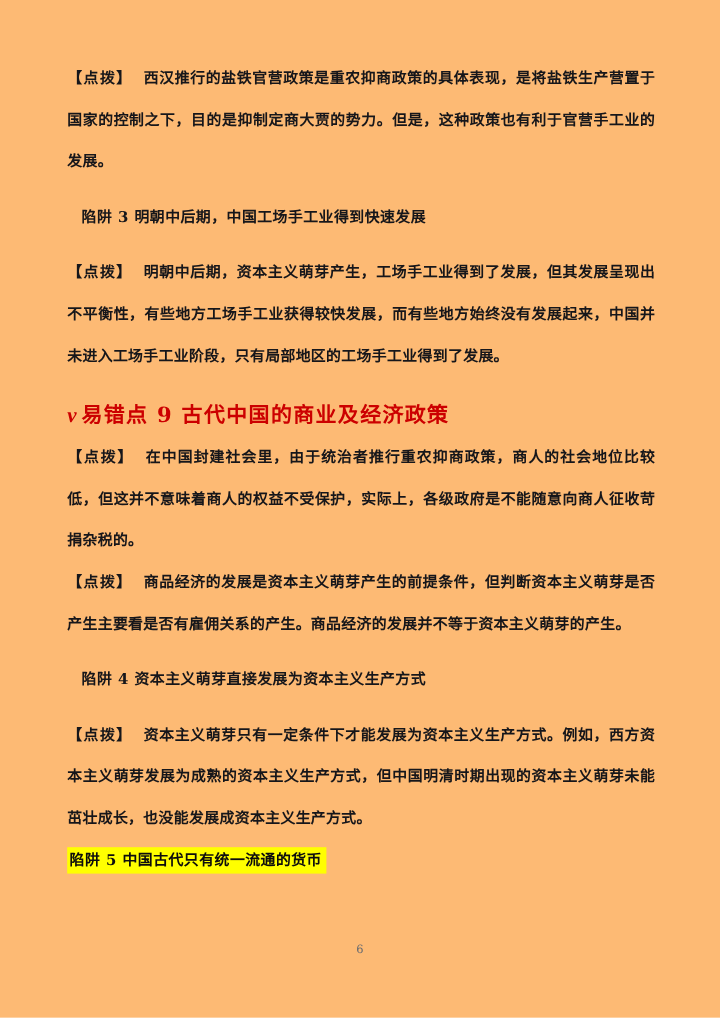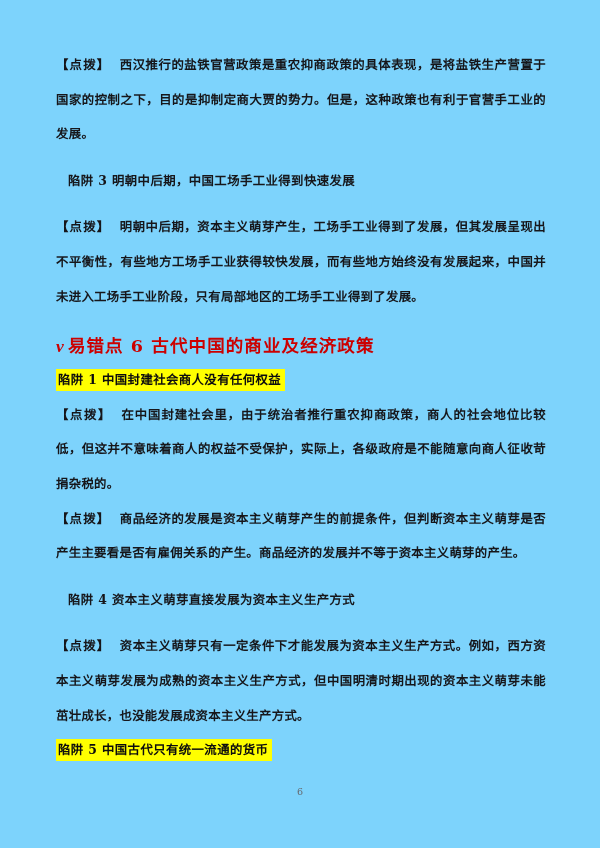--- a/index.html
+++ b/index.html
@@ -14,21 +14,21 @@
     font-family: "DejaVu Serif", "Liberation Serif", serif;
     color: #111111;
     overflow: hidden;
     position: relative;
   }
 
   .page {
     position: relative;
     width: 600px;
     height: 848px;
-    background: #7dd3fc;
+    background: #fdba74;
     box-sizing: border-box;
   }
 
   .content {
     position: absolute;
     left: 56px;
     top: 48px;
     width: 490px;
   }
 
@@ -117,22 +117,21 @@
 </style>
 </head>
 <body>
 
 <div class="page">
   <div class="content" id="content-root">
       <p class="para"><span class="lead">【点拨】</span><span class="gap"></span><span>西汉推行的盐铁官营政策是重农抑商政策的具体表现，是将盐铁生产营置于国家的控制之下，目的是抑制定商大贾的势力。但是，这种政策也有利于官营手工业的发展。</span></p>
       <p class="trap">陷阱 3 明朝中后期，中国工场手工业得到快速发展</p>
       <p class="para"><span class="lead">【点拨】</span><span class="gap"></span><span>明朝中后期，资本主义萌芽产生，工场手工业得到了发展，但其发展呈现出不平衡性，有些地方工场手工业获得较快发展，而有些地方始终没有发展起来，中国并未进入工场手工业阶段，只有局部地区的工场手工业得到了发展。</span></p>
       <div class="spacer-md"></div>
-      <h2 class="section-head"><span class="bullet">v</span><span>易错点 6 古代中国的商业及经济政策</span></h2>
-      <p class="trap-hl"><span class="mark">陷阱 1 中国封建社会商人没有任何权益</span></p>
+      <h2 class="section-head"><span class="bullet">v</span><span>易错点 9 古代中国的商业及经济政策</span></h2>
       <p class="para"><span class="lead">【点拨】</span><span class="gap"></span><span>在中国封建社会里，由于统治者推行重农抑商政策，商人的社会地位比较低，但这并不意味着商人的权益不受保护，实际上，各级政府是不能随意向商人征收苛捐杂税的。</span></p>
       <p class="para"><span class="lead">【点拨】</span><span class="gap"></span><span>商品经济的发展是资本主义萌芽产生的前提条件，但判断资本主义萌芽是否产生主要看是否有雇佣关系的产生。商品经济的发展并不等于资本主义萌芽的产生。</span></p>
       <p class="trap">陷阱 4 资本主义萌芽直接发展为资本主义生产方式</p>
       <p class="para"><span class="lead">【点拨】</span><span class="gap"></span><span>资本主义萌芽只有一定条件下才能发展为资本主义生产方式。例如，西方资本主义萌芽发展为成熟的资本主义生产方式，但中国明清时期出现的资本主义萌芽未能茁壮成长，也没能发展成资本主义生产方式。</span></p>
       <p class="trap-hl"><span class="mark">陷阱 5 中国古代只有统一流通的货币</span></p>
     </div>
 
   <div class="page-number">6</div>
 </div>
 

